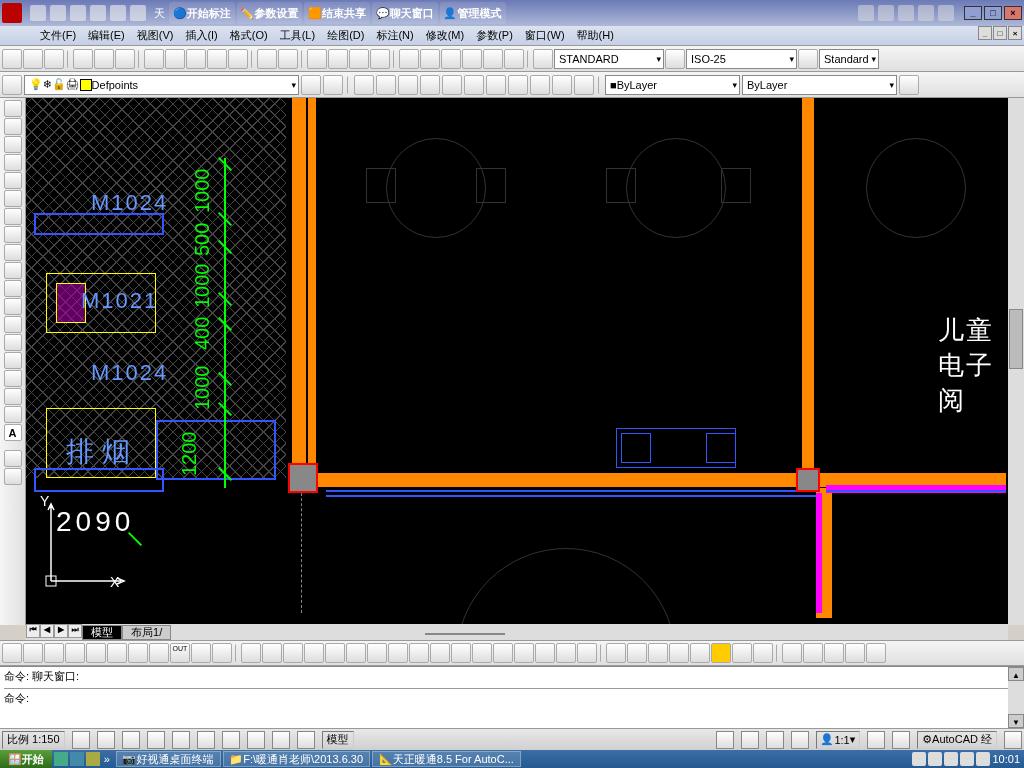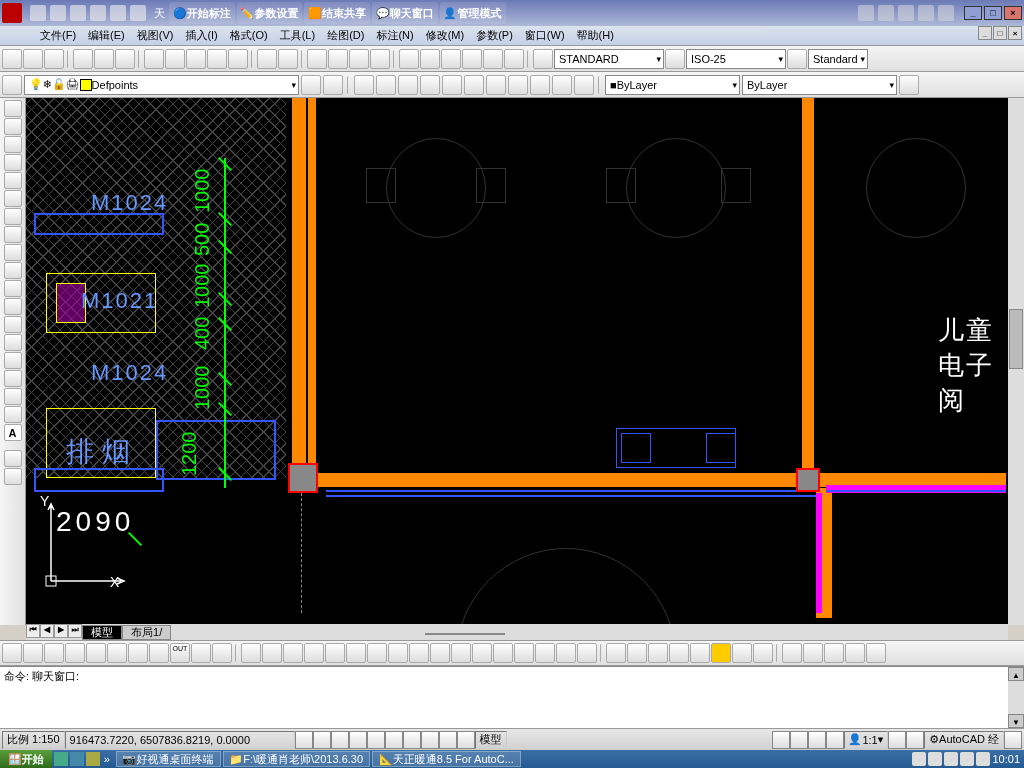--- a/index.html
+++ b/index.html
@@ -35,21 +35,21 @@
 .hscroll-area{position:absolute;bottom:128px;left:26px;right:16px;height:16px;background:#ddd;display:flex;align-items:center}
 .tabbtns{display:flex;height:16px}
 .tabbtns b{width:14px;height:14px;background:#eee;border:1px solid #999;font-size:8px;text-align:center}
 .tab{padding:0 8px;height:15px;background:#000;color:#fff;border:1px solid #888;display:inline-flex;align-items:center}
 .tab.inactive{background:#ccc;color:#000}
 .hscroll-track{flex:1;background:#ddd;position:relative;margin-left:4px}
 .hscroll-track .hthumb{position:absolute;left:30%;width:80px;top:1px;bottom:1px;background:#bbb;border:1px solid #888}
 .bot-tools{position:absolute;bottom:102px;left:0;right:0;height:26px;background:linear-gradient(#f5f5f5,#e0e0e0);border-top:1px solid #999;border-bottom:1px solid #999;display:flex;align-items:center;gap:1px;padding:0 2px}
 .cmdwin{position:absolute;bottom:40px;left:0;right:0;height:62px;background:#fff;border-top:1px solid #888;font-family:SimSun,monospace;font-size:12px;padding:2px 4px;line-height:15px}
 .cmdwin .prompt{border-top:1px solid #999;margin-top:4px;padding-top:2px}
-.statusbar{position:absolute;bottom:18px;left:0;right:0;height:22px;background:linear-gradient(#e8e8e8,#d0d0d0);border-top:1px solid #999;display:flex;align-items:center;gap:0;padding:0 2px}
+.statusbar{position:absolute;bottom:18px;left:0;right:0;height:22px;background:linear-gradient(#e8e8e8,#d0d0d0);border-top:1px solid #999;display:flex;align-items:center;gap:7px;padding:0 2px}
 .statusbar .sbox{padding:0 4px;border:1px inset #ccc;height:18px;display:flex;align-items:center}
 .si{width:18px;height:18px;background:linear-gradient(#fff,#ddd);border:1px solid #888}
 .taskbar{position:absolute;bottom:0;left:0;right:0;height:18px;background:linear-gradient(#3b6ea5,#245a92);display:flex;align-items:center;color:#fff}
 .taskbar .start{padding:0 8px;background:linear-gradient(#5a9e3a,#2d6b1a);height:100%;display:flex;align-items:center;font-weight:bold}
 .taskbar .task{padding:0 6px;height:16px;background:rgba(255,255,255,.15);border:1px solid rgba(255,255,255,.3);display:flex;align-items:center;margin-left:2px}
 .taskbar .tray{margin-left:auto;padding:0 4px;display:flex;align-items:center;gap:2px}
 .taskbar .tray i{width:14px;height:14px;background:#ddd;border-radius:2px}
 
 .wall{position:absolute;background:#ff8800}
 .blue{position:absolute;background:#3355ff}
@@ -150,21 +150,21 @@
   <span class="tbtn"></span>
   <span class="tbtn"></span>
   <span class="tbtn"></span>
   <span class="tbtn"></span>
   <span class="tbtn"></span>
   <span class="tbtn"></span>
   <span class="tbtn sep"></span>
   <span class="tbtn"></span>
   <span class="tcombo" style="width:110px">STANDARD</span>
   <span class="tbtn"></span>
-  <span class="tcombo" style="width:100px">ISO-25</span>
+  <span class="tcombo" style="width:111px">ISO-25</span>
   <span class="tbtn"></span>
   <span class="tcombo" style="width:60px">Standard</span>
 </div>
 
 <div class="layerbar">
   <span class="tbtn"></span>
   <span class="tcombo" style="width:275px">
     💡❄🔓🖨 <span class="color-sw"></span>
     <span>Defpoints</span>
   </span>
@@ -355,29 +355,29 @@
   <span class="tbtn sep"></span>
   <span class="tbtn"></span>
     <span class="tbtn"></span>
     <span class="tbtn"></span>
     <span class="tbtn"></span>
     <span class="tbtn"></span>
 </div>
 
 <div class="cmdwin">
   <div>命令: 聊天窗口:</div>
+  <div class="prompt">命令:</div>
   <div class="cmdscroll">
       <b>▲</b>
       <b>▼</b>
     </div>
 </div>
 
 <div class="statusbar">
   <span class="sbox">比例 1:150</span>
-  <span class="sbox" style="width:230px">916473.7220, 6507836.8219, 0.0000</span>
   <span class="si"></span>
   <span class="si"></span>
   <span class="si"></span>
   <span class="si"></span>
   <span class="si"></span>
   <span class="si"></span>
   <span class="si"></span>
   <span class="si"></span>
   <span class="si"></span>
   <span class="si"></span>

